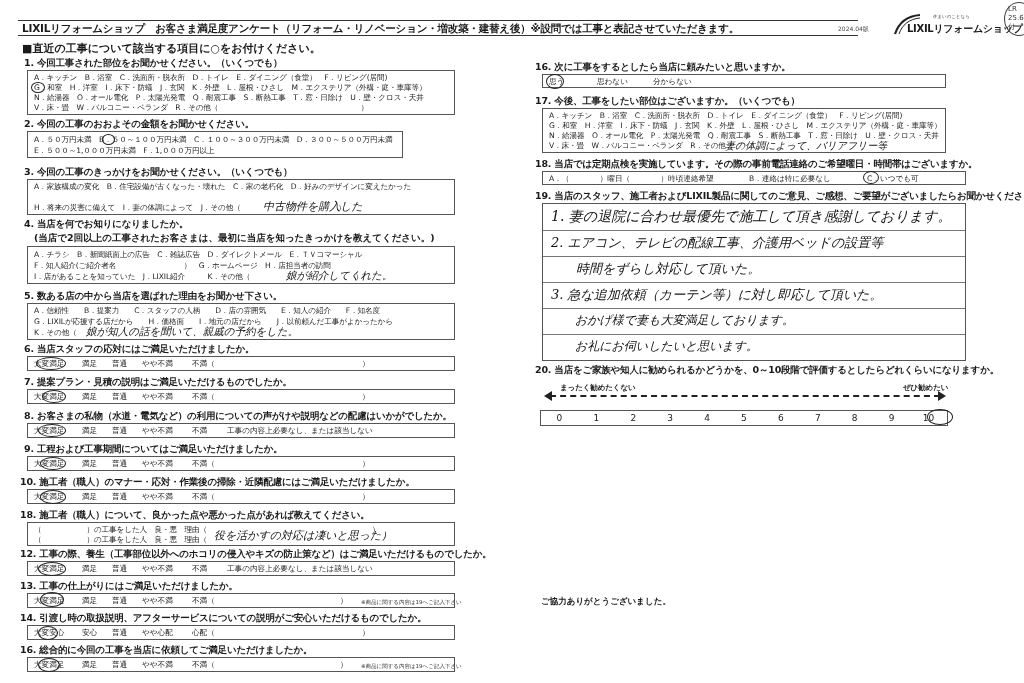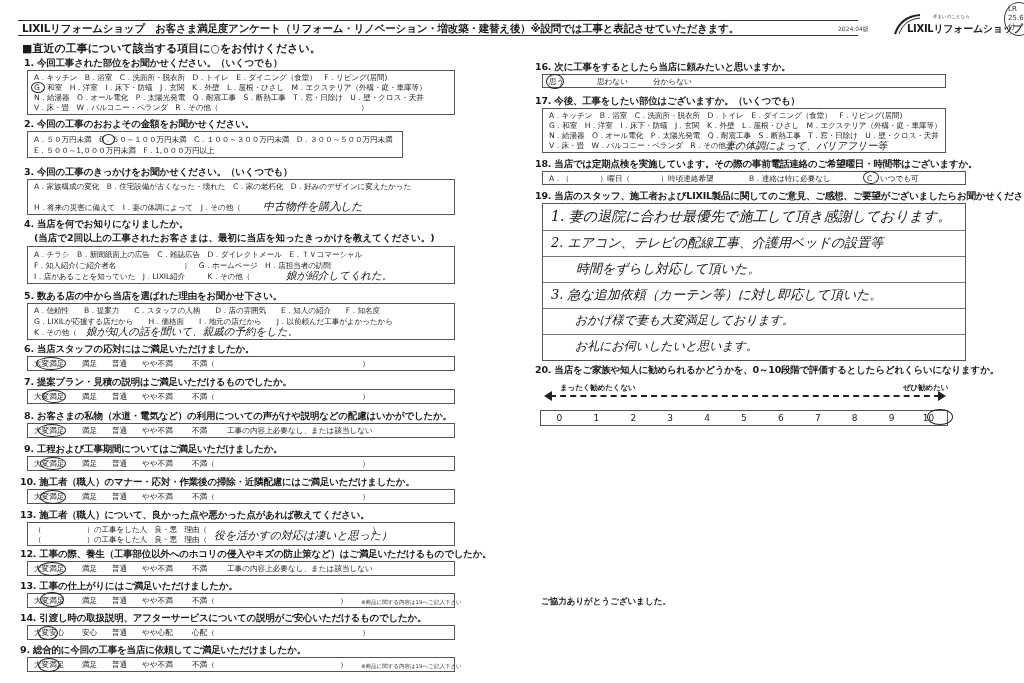--- a/index.html
+++ b/index.html
@@ -158,21 +158,21 @@
       <span style="width:48px">大変満足</span>
       <span style="width:30px">満足</span>
       <span style="width:30px">普通</span>
       <span style="width:50px">やや不満</span>
       <span style="width:170px">不満（</span>
       <span>）</span>
     </div>
     <div class="circle" style="left:12px;top:0px;width:26px;height:14px;"></div>
   </div>
 
-  <div class="q-label" style="left:20px;top:509px;">13.  施工者（職人）について、良かった点や悪かった点があれば教えてください。</div>
+  <div class="q-label" style="left:20px;top:509px;">18.  施工者（職人）について、良かった点や悪かった点があれば教えてください。</div>
   <div class="box" style="left:27px;top:522px;width:428px;height:24px;">
     <div class="opt-line" style="left:6px;top:2px;">（　　　　　　）の工事をした人　良・悪　理由（　　　　　　　　　　　　　　　　　　　　　　）</div>
     <div class="opt-line" style="left:6px;top:12px;">（　　　　　　）の工事をした人　良・悪　理由（</div>
     <div class="hand" style="left:186px;top:5px;font-size:11px;">役を活かすの対応は凄いと思った）</div>
   </div>
 
   <div class="q-label" style="left:20px;top:548px;">12.  工事の際、養生（工事部位以外へのホコリの侵入やキズの防止策など）はご満足いただけるものでしたか。</div>
   <div class="box" style="left:27px;top:561px;width:428px;height:15px;">
     <div class="rating-row" style="left:6px;top:2px;">
       <span style="width:48px">大変満足</span>
@@ -205,21 +205,21 @@
       <span style="width:48px">大変安心</span>
       <span style="width:30px">安心</span>
       <span style="width:30px">普通</span>
       <span style="width:50px">やや心配</span>
       <span style="width:170px">心配（</span>
       <span>）</span>
     </div>
     <div class="circle" style="left:10px;top:0px;width:20px;height:14px;"></div>
   </div>
 
-  <div class="q-label" style="left:20px;top:644px;">9.  総合的に今回の工事を当店に依頼してご満足いただけましたか。</div>
+  <div class="q-label" style="left:20px;top:644px;">16.  総合的に今回の工事を当店に依頼してご満足いただけましたか。</div>
   <div class="box" style="left:27px;top:657px;width:428px;height:15px;">
     <div class="rating-row" style="left:6px;top:2px;">
       <span style="width:48px">大変満足</span>
       <span style="width:30px">満足</span>
       <span style="width:30px">普通</span>
       <span style="width:50px">やや不満</span>
       <span style="width:148px">不満（</span>
       <span style="width:8px">）</span>
     </div>
     <div class="note" style="left:333px;top:5px;">※商品に関する内容は19へご記入下さい</div>

